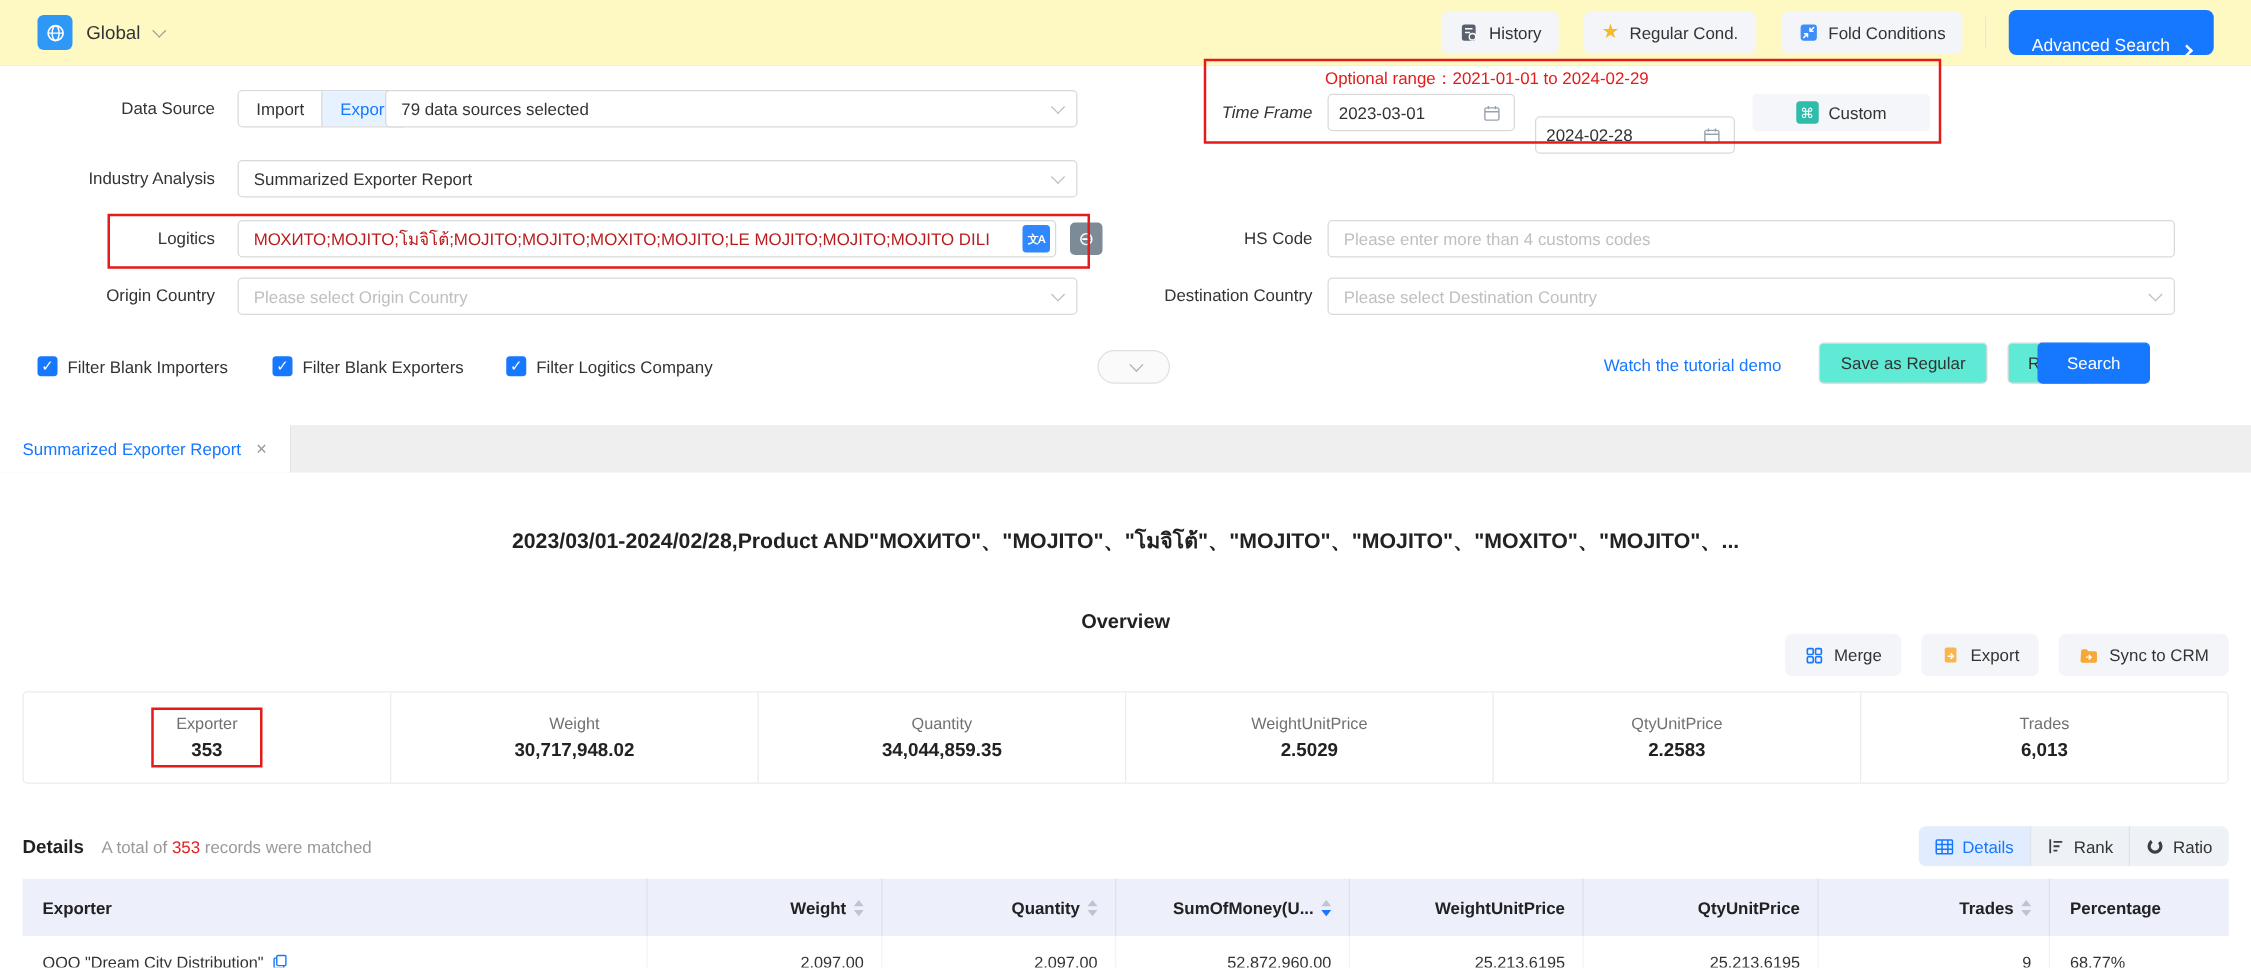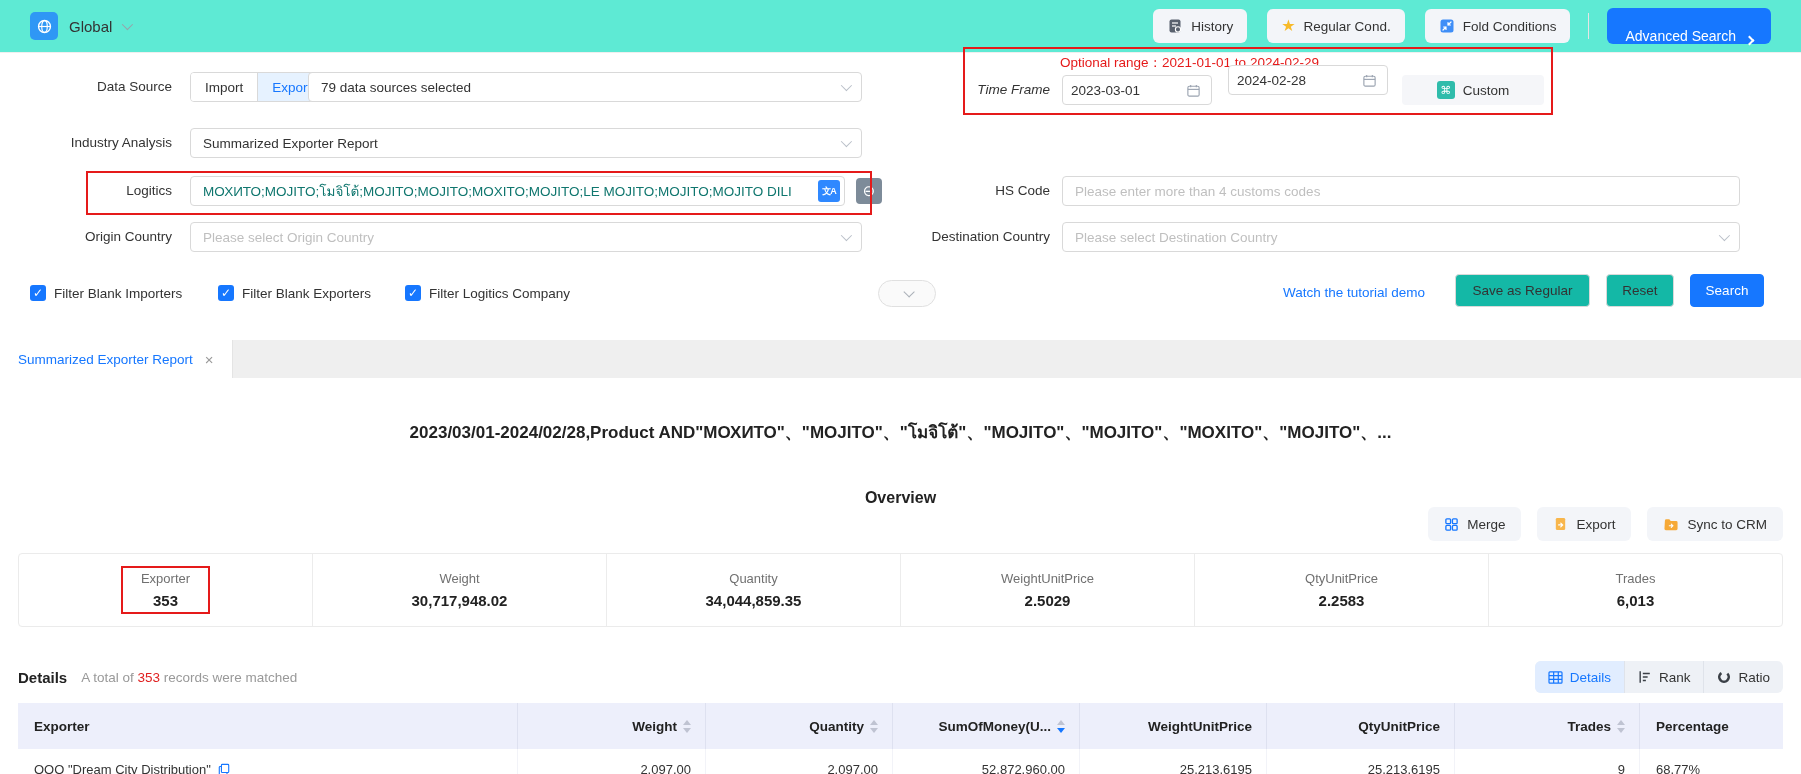--- a/index.html
+++ b/index.html
@@ -1,21 +1,21 @@
 <!DOCTYPE html>
 <html><head>
 <meta charset="utf-8">
 <style>
   * { margin:0; padding:0; box-sizing:border-box; }
   html,body { width:1801px; height:774px; overflow:hidden; background:#fff;
     font-family:"Liberation Sans","DejaVu Sans",sans-serif; color:#333; }
 
   
   .topbar { height:53px; display:flex; align-items:center; padding:4px 30px;
-    border-bottom:1px solid #efefef; background:#5eead4; }
+    border-bottom:1px solid #efefef; background:#fef9c3; }
   .logo { width:28px; height:28px; border-radius:5px; background:#2f97f5;
     display:flex; align-items:center; justify-content:center; }
   .region-label { font-size:15px; color:#333; margin-left:11px; }
   .chev { display:inline-block; width:8px; height:8px; border-right:1.6px solid #9aa0a8;
     border-bottom:1.6px solid #9aa0a8; transform:rotate(45deg) translateY(-2px); }
   .topbar .chev { margin-left:10px; }
   .topbar-right { margin-left:auto; display:flex; align-items:center; }
   .tb-btn { height:34px; background:#f3f5f9; border-radius:6px; display:flex;
     align-items:center; gap:8px; padding:0 14px; font-size:13.5px; color:#333;
     margin-left:20px; cursor:pointer; border:none; }
@@ -42,21 +42,21 @@
     border:1px solid #d9d9d9; border-radius:4px; overflow:hidden; }
   .seg-item { padding:0 14px; font-size:13.5px; display:flex; align-items:center;
     cursor:pointer; background:#fff; color:#333; }
   .seg-item.active { background:#e6f2ff; color:#1677ff; }
   .seg-item + .seg-item { border-left:1px solid #d9d9d9; }
   .annot { position:absolute; border:2px solid #e51a1a; pointer-events:none; z-index:5; }
   .range-note { position:absolute; left:1060px; top:1px; font-size:13.5px; color:#e51a1a; }
   .date-box { padding:0 10px 0 8px; justify-content:space-between; cursor:pointer; }
   .input-wrap { position:absolute; }
   .input-wrap input { width:100%; height:30px; border:1px solid #d9d9d9; border-radius:4px;
-    font-size:13.5px; padding:0 34px 0 12px; color:#0f766e; outline:none;
+    font-size:13.5px; padding:0 34px 0 12px; color:#b91c1c; outline:none;
     font-family:"Liberation Sans","DejaVu Sans",sans-serif; }
   .input-wrap input::placeholder { color:#bfbfbf; }
   .mini-ic { display:inline-flex; align-items:center; justify-content:center;
     border-radius:3px; color:#fff; }
   .translate-ic { position:absolute; right:5px; top:4px; width:22px; height:22px;
     background:#2f88ff; font-size:9px; font-weight:bold; letter-spacing:-1px; cursor:pointer; }
   .exclude-ic { position:absolute; left:856px; top:125px; width:26px; height:26px;
     background:#7d8b99; border-radius:4px; font-size:15px; cursor:pointer; }
   .teal-ic { width:18px; height:18px; background:#2fbcab; font-size:11px; }
   .cb { position:absolute; top:224px; height:32px; display:flex; align-items:center;
@@ -64,21 +64,21 @@
   .cbx { width:16px; height:16px; background:#1677ff; border-radius:3px; color:#fff;
     font-size:12px; display:flex; align-items:center; justify-content:center; }
   .cb span.cb-label { font-size:13.5px; color:#333; }
   .pill { position:absolute; left:878px; top:227px; width:58px; height:27px;
     border:1px solid #e0e0e0; border-radius:14px; background:#fafafa; display:flex;
     align-items:center; justify-content:center; cursor:pointer; }
   .pill .chev { border-color:#aab0b8; transform:rotate(45deg) translateY(-3px); }
   .link { position:absolute; left:1283px; top:224px; line-height:32px; font-size:13.5px;
     color:#1677ff; cursor:pointer; }
   .btn { position:absolute; top:221px; height:33px; border:1px solid #d9d9d9;
-    border-radius:4px; background:#14b8a6; font-size:13.5px; color:#333;
+    border-radius:4px; background:#5eead4; font-size:13.5px; color:#333;
     display:flex; align-items:center; justify-content:center; cursor:pointer; }
   .btn-primary { background:#1677ff; border-color:#1677ff; color:#fff; }
 
   
   .tabbar { height:38px; background:#efefef; display:flex; }
   .tab { background:#fff; height:38px; display:flex; align-items:center; gap:12px;
     padding:0 18px; font-size:13.5px; color:#1677ff; cursor:pointer;
     border-right:1px solid #e4e4e4; }
   .tab .x { color:#999; font-size:15px; cursor:pointer; }
 
@@ -202,21 +202,21 @@
     <span>2023-03-01</span>
     <span>
       <svg width="15" height="15" viewBox="0 0 16 16">
         <rect x="2" y="3.5" width="12" height="10.5" rx="1.5" fill="none" stroke="#9aa3b0" stroke-width="1.2"></rect>
         <line x1="2" y1="6.8" x2="14" y2="6.8" stroke="#9aa3b0" stroke-width="1.2"></line>
         <line x1="5" y1="2" x2="5" y2="4.6" stroke="#9aa3b0" stroke-width="1.2"></line>
         <line x1="11" y1="2" x2="11" y2="4.6" stroke="#9aa3b0" stroke-width="1.2"></line>
       </svg>
     </span>
   </div>
-  <div class="fbox date-box" style="left:1228px; top:12px; width:160px;">
+  <div class="fbox date-box" style="left:1228px; top:40px; width:160px;">
     <span>2024-02-28</span>
     <span>
       <svg width="15" height="15" viewBox="0 0 16 16">
         <rect x="2" y="3.5" width="12" height="10.5" rx="1.5" fill="none" stroke="#9aa3b0" stroke-width="1.2"></rect>
         <line x1="2" y1="6.8" x2="14" y2="6.8" stroke="#9aa3b0" stroke-width="1.2"></line>
         <line x1="5" y1="2" x2="5" y2="4.6" stroke="#9aa3b0" stroke-width="1.2"></line>
         <line x1="11" y1="2" x2="11" y2="4.6" stroke="#9aa3b0" stroke-width="1.2"></line>
       </svg>
     </span>
   </div>
@@ -266,21 +266,21 @@
   <div class="cb" style="left:405px;">
     <span class="cbx">✓</span>
     <span class="cb-label">Filter Logitics Company</span>
   </div>
   <div class="pill">
     <span class="chev"></span>
   </div>
   <span class="link">Watch the tutorial demo</span>
   <button class="btn" style="left:1455px; width:135px;">Save as Regular</button>
   <button class="btn" style="left:1606px; width:68px;">Reset</button>
-  <button class="btn btn-primary" style="left:1690px; width:74px;">Search</button>
+  <button class="btn btn-primary" style="left:1630px; width:90px;">Search</button>
 </section>
 
 <div class="tabbar">
   <div class="tab">
     <span>Summarized Exporter Report</span>
     <span class="x">×</span>
   </div>
 </div>
 
 <main>

